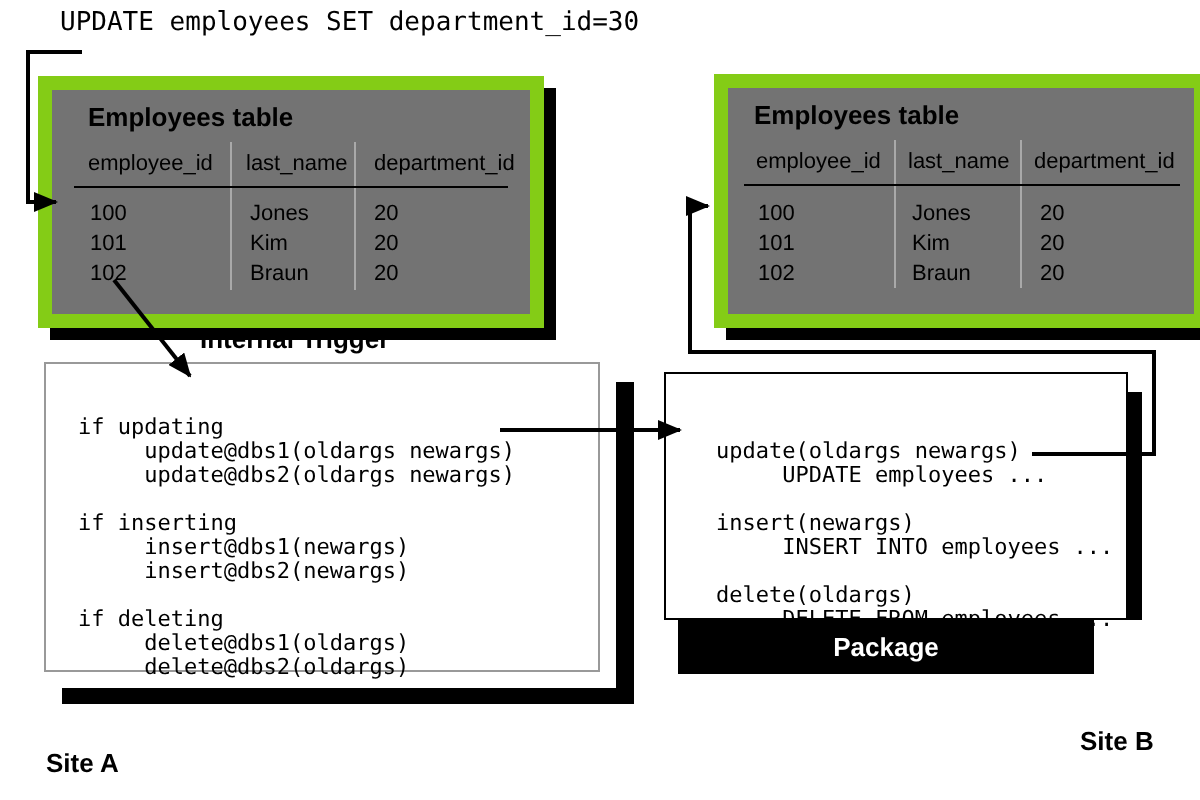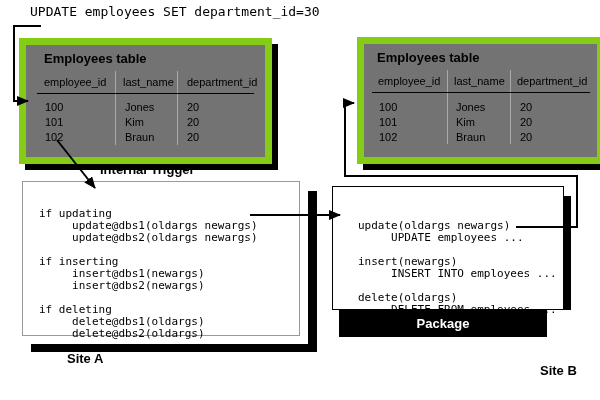--- a/index.html
+++ b/index.html
@@ -94,21 +94,21 @@
   <div class="pkg-box" style="left:332px;top:186px;width:230px;height:122px;"></div>
   <pre class="code" style="left:347px;top:209px;">update(oldargs newargs)
      UPDATE employees ...
 
 insert(newargs)
      INSERT INTO employees ...
 
 delete(oldargs)
      DELETE FROM employees ...</pre>
 
-  <div class="big-label" style="left:23px;top:351px;margin-left:44px;">Site A</div>
+  <div class="big-label" style="left:23px;top:374px;">Site A</div>
   <div class="big-label" style="left:540px;top:363px;">Site B</div>
 
   <svg class="overlay" viewBox="0 0 600 400" xmlns="http://www.w3.org/2000/svg">
     <defs>
       <marker id="ah" markerUnits="userSpaceOnUse" markerWidth="12" markerHeight="10" refX="11" refY="5" orient="auto">
         <path d="M0,0 L12,5 L0,10 Z" fill="#000"></path>
       </marker>
     </defs>
 
     <polyline points="41,26 14,26 14,101 28,101" fill="none" stroke="#000" stroke-width="2" marker-end="url(#ah)"></polyline>

